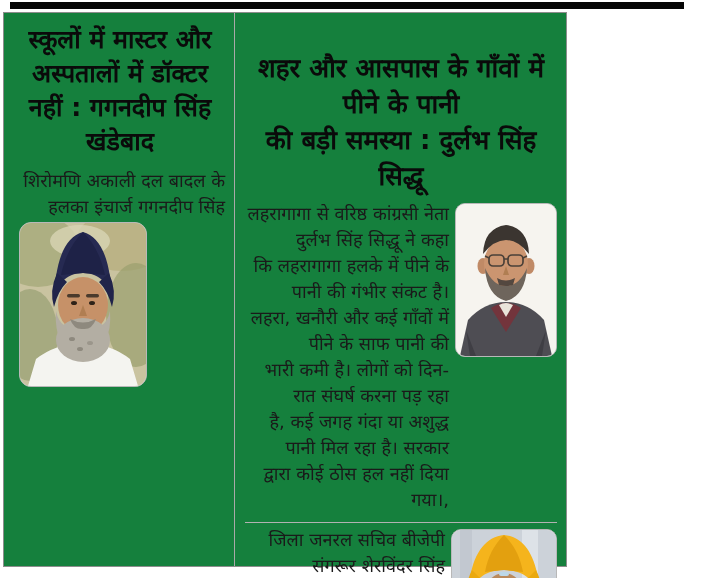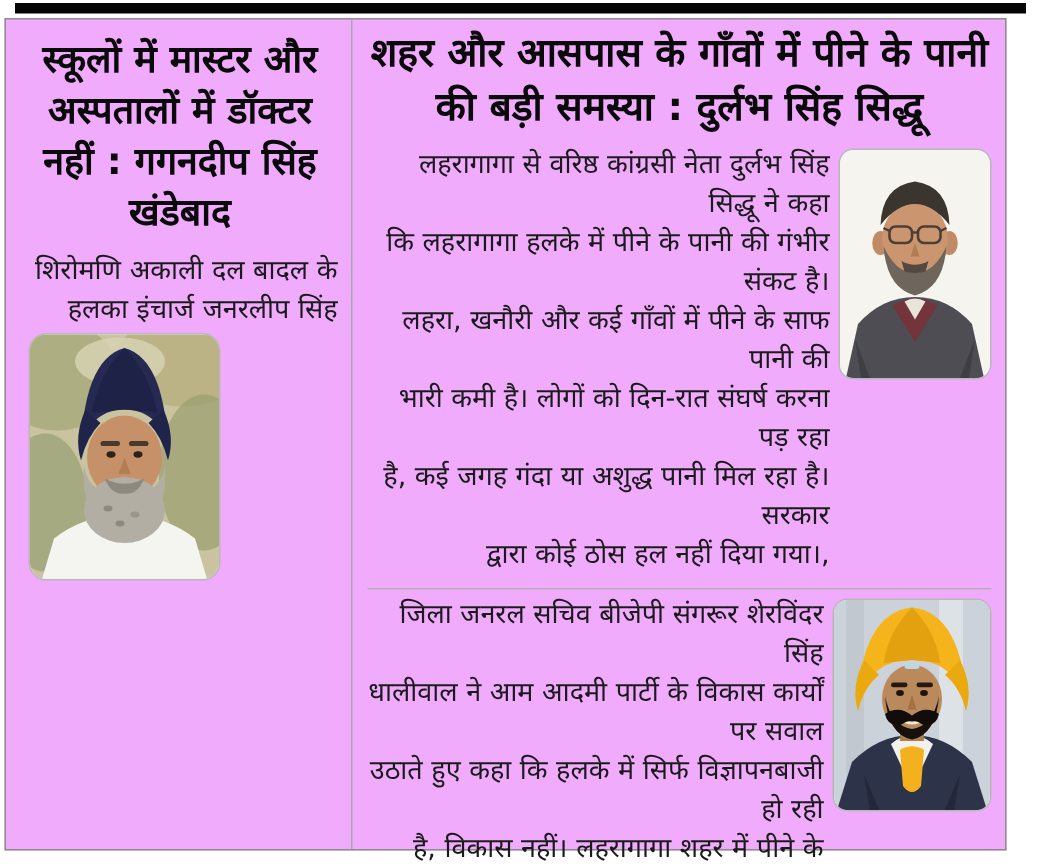--- a/index.html
+++ b/index.html
@@ -10,36 +10,37 @@
     font-family:"DejaVu Sans","Liberation Sans",sans-serif;
     color:#141414;
     overflow:hidden;
   }
   .top-rule {
     position:absolute; left:10px; top:2px;
     width:674px; height:7px; background:#050505;
   }
   .frame {
     position:absolute; left:3px; top:12px;
-    width:668px; height:555px;
+    width:564px; height:555px;
     border:1px solid #8d8d8d;
     box-sizing:border-box;
     display:flex;
-    background:#f0abfc;
+    background:#15803d;
   }
   .col-left {
     width:231px; min-width:231px;
     border-right:1px solid #a9a9a9;
     padding:4px 9px 4px 11px;
     box-sizing:border-box;
   }
   .col-right {
     flex:1;
     padding:0 9px 4px 10px;
     box-sizing:border-box;
+    margin-top:32px;
   }
   .headline {
     font-weight:bold; color:#0a0a0a;
     text-align:center; white-space:pre-line;
   }
   .h-left  { font-size:25px; line-height:34px; margin:6px 0 9px; }
   .h-right { font-size:26px; line-height:36px; margin:5px 0 7px; }
   .body-text {
     font-size:18px; line-height:26px;
     color:#1a1a1a; white-space:pre-line;text-align:right;
@@ -63,21 +64,21 @@
 <div class="top-rule"></div>
 
 <div class="frame">
 
   <div class="col-left">
     <div class="headline h-left">स्कूलों में मास्टर और
 अस्पतालों में डॉक्टर
 नहीं : गगनदीप सिंह
 खंडेबाद</div>
     <div class="body-text">शिरोमणि अकाली दल बादल के
-हलका इंचार्ज जनरलीप सिंह</div>
+हलका इंचार्ज गगनदीप सिंह</div>
     <div class="wrap-row">
       <div class="photo photo-left">
         <svg viewBox="0 0 126 163" xmlns="http://www.w3.org/2000/svg">
           <rect width="126" height="163" fill="#c9c3a0"></rect>
           <ellipse cx="18" cy="28" rx="42" ry="36" fill="#a8ab7d" opacity="0.85"></ellipse>
           <ellipse cx="102" cy="18" rx="46" ry="30" fill="#b9b183" opacity="0.9"></ellipse>
           <ellipse cx="116" cy="92" rx="30" ry="52" fill="#9aa06e" opacity="0.7"></ellipse>
           <ellipse cx="10" cy="112" rx="28" ry="46" fill="#8f9a6b" opacity="0.6"></ellipse>
           <ellipse cx="60" cy="18" rx="30" ry="16" fill="#d8d4b4" opacity="0.8"></ellipse>
           <path d="M8,163 L16,136 Q36,120 63,121 Q90,120 110,136 L118,163 Z" fill="#f4f4f0"></path>

